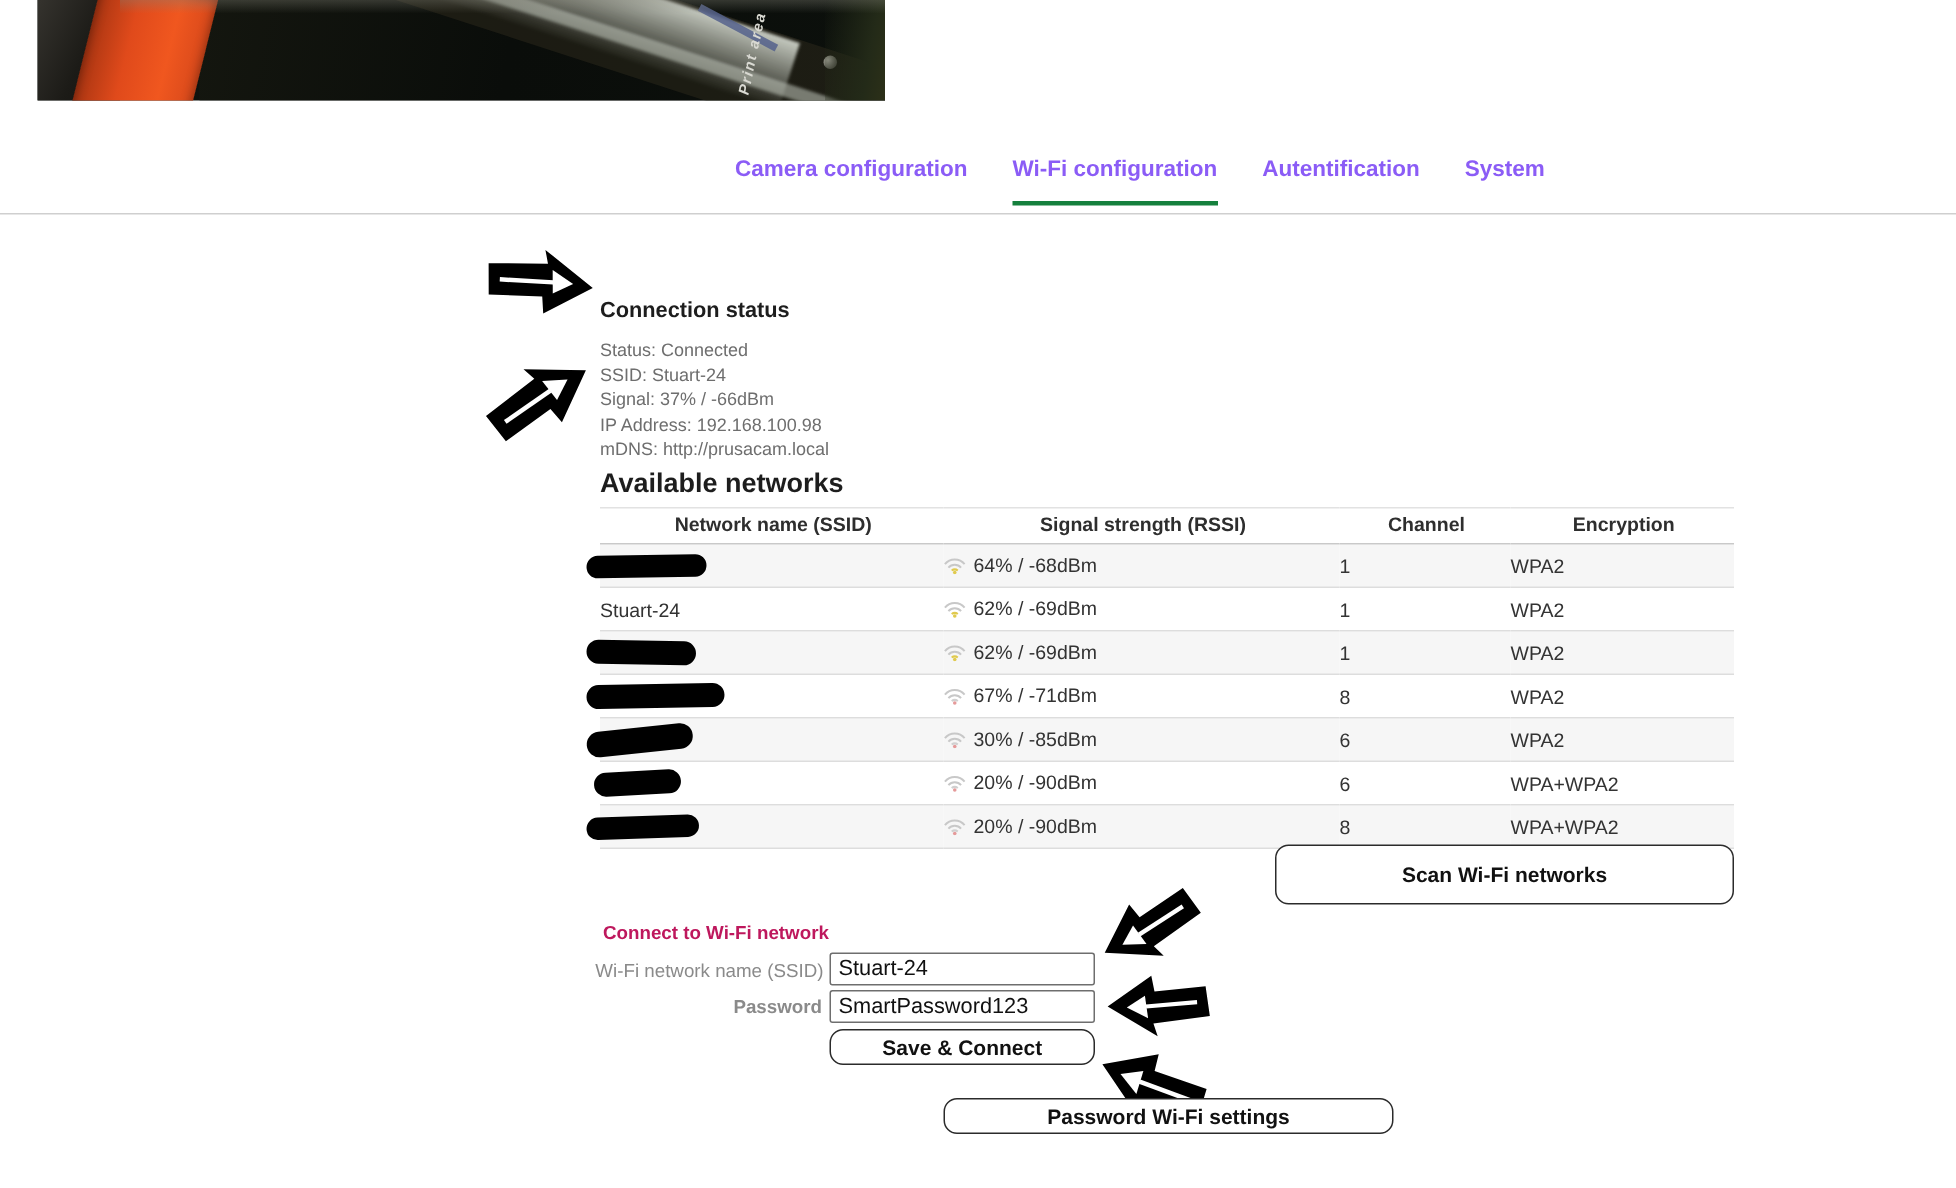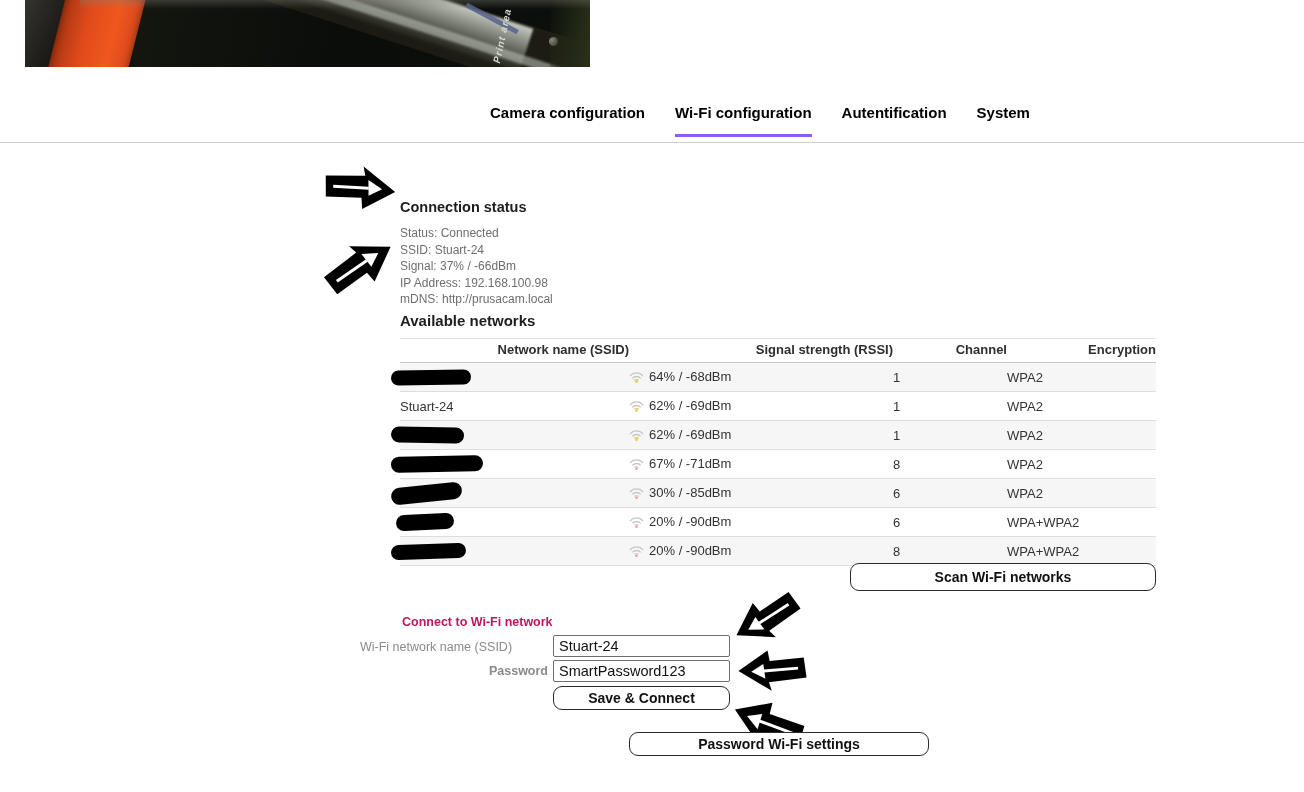--- a/index.html
+++ b/index.html
@@ -15,50 +15,50 @@
   .cam .sheetline { position:absolute; left:255px; top:30px; width:330px; height:9px; transform:rotate(18deg); background:rgba(195,200,190,.55); filter:blur(1px); }
   .cam .bluestreak { position:absolute; left:438px; top:16px; width:58px; height:5px; transform:rotate(28deg); background:#55618c; opacity:.85; }
   .cam .screw { position:absolute; left:524px; top:37px; width:9px; height:9px; border-radius:50%; background:radial-gradient(circle at 35% 35%, #a6a69a, #3c3c34); }
   .cam .rightedge { position:absolute; right:0; top:0; width:40px; height:100%; background:linear-gradient(100deg, rgba(0,0,0,0) 0%, #232a18 70%, #2c3018 100%); }
   .cam .topglow { position:absolute; left:55px; top:0; width:510px; height:9px; background:linear-gradient(to bottom, rgba(130,130,118,.35), rgba(0,0,0,0)); }
   .cam .printarea { position:absolute; left:466px; top:62px; color:#d9d9d2; font-size:10px; font-weight:bold; font-style:italic; letter-spacing:1px; transform:rotate(-78deg); transform-origin:0 0; white-space:nowrap; }
 
   
   .tabbar { position:absolute; left:0; top:100px; width:1304px; height:43px; border-bottom:1px solid #cfcfcf; }
   .tabs { position:absolute; left:490px; top:0; display:flex; gap:30px; }
-  .tab { font-size:15px; font-weight:bold; color:#000000; padding:4px 0 13px 0; cursor:pointer; }
-  .tab.active { border-bottom:3px solid #8b5cf6; }
+  .tab { font-size:15px; font-weight:bold; color:#8b5cf6; padding:4px 0 13px 0; cursor:pointer; }
+  .tab.active { border-bottom:3px solid #15803d; }
 
   
   .conn { position:absolute; left:400px; top:167px;margin-top:32px; }
   .conn h3 { font-size:14.5px; color:#1d1d1d; margin-bottom:10px; }
   .conn .line { font-size:12px; color:#6e6e6e; line-height:16.5px; }
 
   
-  .nets-title { position:absolute; left:400px; top:312px; font-size:15px; font-weight:bold; color:#1d1d1d; }
+  .nets-title { position:absolute; left:400px; top:312px; font-size:18px; font-weight:bold; color:#1d1d1d; }
   table.nets { position:absolute; left:400px; top:338px; width:756px; border-collapse:collapse; table-layout:fixed; }
   table.nets col.c1 { width:229px; } table.nets col.c2 { width:264px; }
   table.nets col.c3 { width:114px; } table.nets col.c4 { width:149px; }
-  table.nets th { text-align:right; font-size:13px; color:#2e2e2e; font-weight:bold; padding:3px 0 5px 2px; border-top:1px solid #e2e2e2; border-bottom:1px solid #c9c9c9; }
+  table.nets th { text-align:center; font-size:13px; color:#2e2e2e; font-weight:bold; padding:3px 0 5px 2px; border-top:1px solid #e2e2e2; border-bottom:1px solid #c9c9c9; }
   table.nets td { font-size:13px; color:#333; height:29px; border-bottom:1px solid #ddd; padding:0; vertical-align:middle; }
   table.nets tr.alt td { background:#f6f6f6; }
   td.ssid { padding-left:11px; }
   td.chan { padding-left:9px; }
   .wifi { display:inline-block; vertical-align:-2px; margin-right:5px; }
   .redact { background:#000; border-radius:9px; margin-left:2px; }
 
   
   .btn { position:absolute; background:#fff; border:1.5px solid #2b2b2b; border-radius:9px; font-family:"Liberation Sans",sans-serif; font-size:14px; font-weight:bold; color:#111; cursor:pointer; text-align:center; }
-  .btn-scan { left:850px; top:563px; width:306px; height:28px; }
+  .btn-scan { left:850px; top:563px; width:306px; height:40px; }
   .btn-save { left:553px; top:686px; width:177px; height:24px; }
   .btn-adv  { left:629px; top:732px; width:300px; height:24px; }
 
   .connect-title { position:absolute; left:402px; top:615px; font-size:12.5px; font-weight:bold; color:#be185d; }
   .frow-label { position:absolute; text-align:right; width:200px; font-size:12.5px; color:#8a8a8a; }
-  .lab-ssid { left:336px; top:640px;text-align:center; }
+  .lab-ssid { left:349px; top:640px; }
   .lab-pass { left:348px; top:664px;font-weight:bold; }
   .finput { position:absolute; left:553px; width:177px; height:22px; border:1px solid #6e6e6e; border-radius:2px; font-family:"Liberation Sans",sans-serif; font-size:14.5px; color:#111; padding:0 5px; }
   .in-ssid { top:635px; }
   .in-pass { top:660px; }
 
   
   .arrow { position:absolute; }
 </style>
 </head>
 <body>

